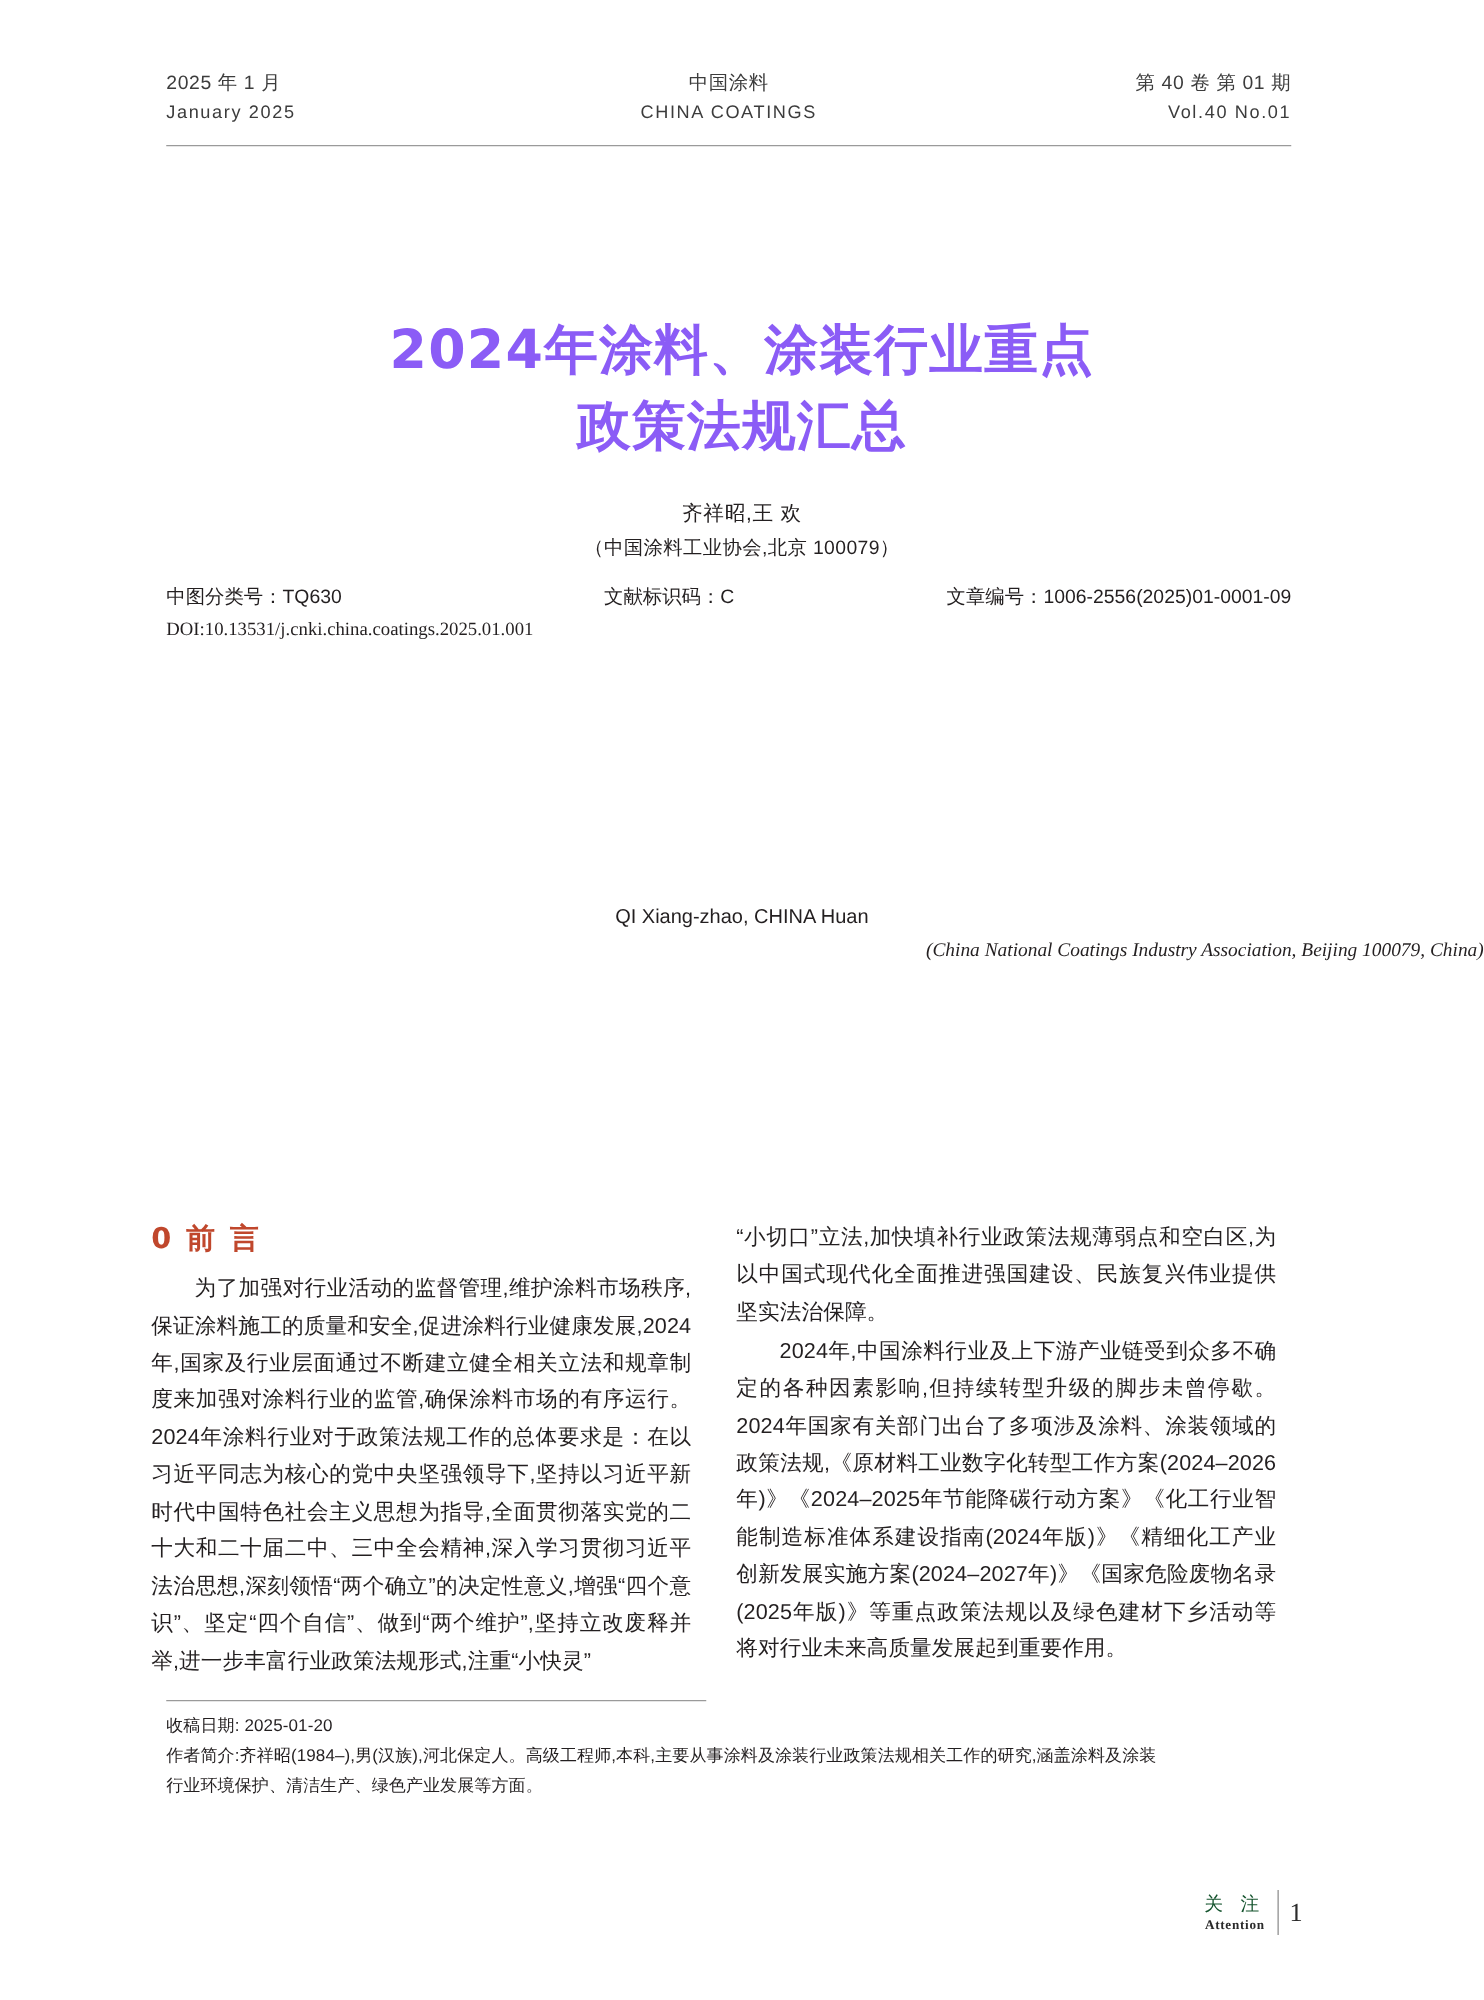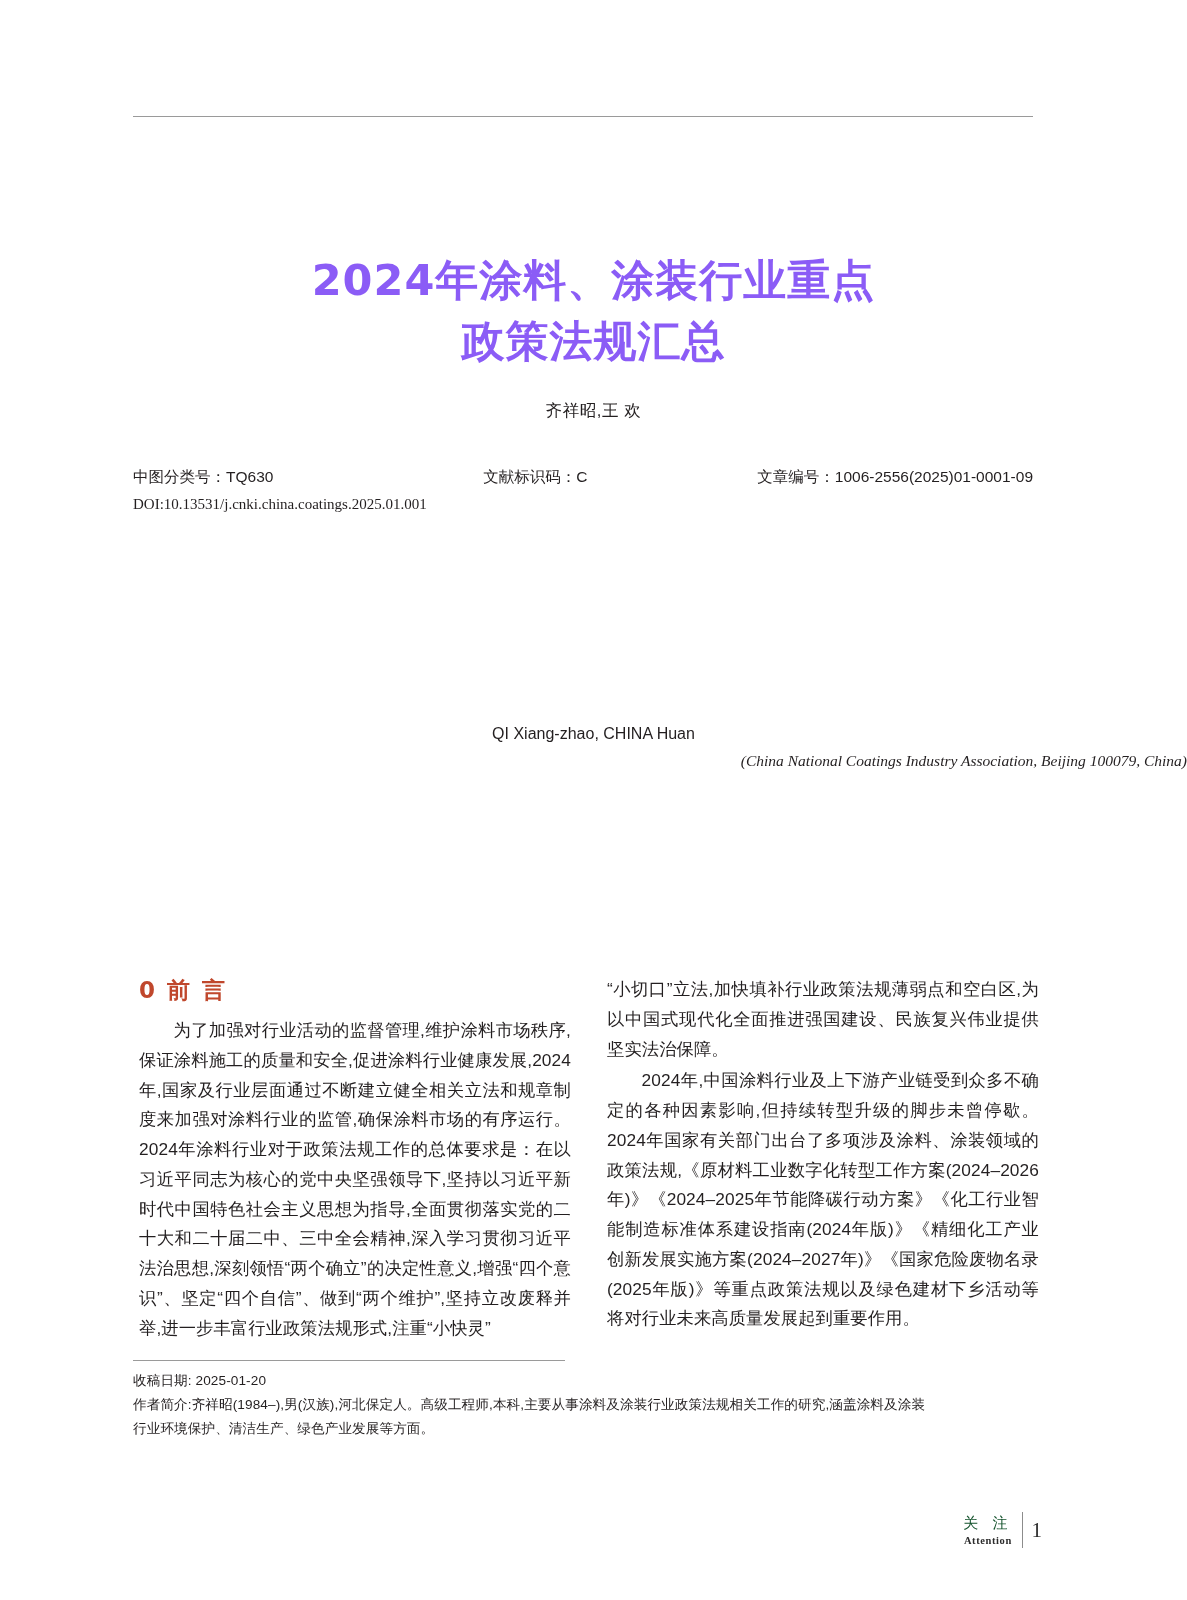--- a/index.html
+++ b/index.html
@@ -132,21 +132,21 @@
     text-align: right;
     font-family: "Liberation Serif", "DejaVu Serif", serif;
     font-style: italic;
     font-size: 15.5px;
     color: #231f20;
   }
 
   
   .body {
     position: absolute;
-    left: 139px;
+    left: 121px;
     top: 975px;
     width: 900px;
     display: flex;
     gap: 36px;
   }
   .col {
     width: 432px;
   }
   .sec-head {
     font-family: "DejaVu Sans", "Liberation Sans", sans-serif;
@@ -224,27 +224,42 @@
     font-family: "Liberation Serif", "DejaVu Serif", serif;
     font-size: 21px;
     color: #2b2b2b;
   }
 </style>
 </head>
 <body>
 
 <div class="page">
 
+  <div class="runhead">
+    <div class="col left">
+      <div class="cn">2025 年 1 月</div>
+      <div class="en">January 2025</div>
+    </div>
+    <div class="col center">
+      <div class="cn">中国涂料</div>
+      <div class="en">CHINA COATINGS</div>
+    </div>
+    <div class="col right">
+      <div class="cn">第 40 卷  第 01 期</div>
+      <div class="en">Vol.40  No.01</div>
+    </div>
+  </div>
   <div class="runhead-rule"></div>
 
   <div class="title-cn">
     <div>2024年涂料、涂装行业重点</div>
     <div>政策法规汇总</div>
   </div>
   <div class="authors-cn">齐祥昭,王  欢</div>
+  <div class="affil-cn">（中国涂料工业协会,北京    100079）</div>
 
   <div class="class-row">
     <div>中图分类号：TQ630</div>
     <div class="mid">文献标识码：C</div>
     <div>文章编号：1006-2556(2025)01-0001-09</div>
   </div>
   <div class="doi">DOI:10.13531/j.cnki.china.coatings.2025.01.001</div>
 
   <div class="authors-en">QI Xiang-zhao, CHINA Huan</div>
   <div class="affil-en">(China National Coatings Industry Association, Beijing 100079, China)</div>

